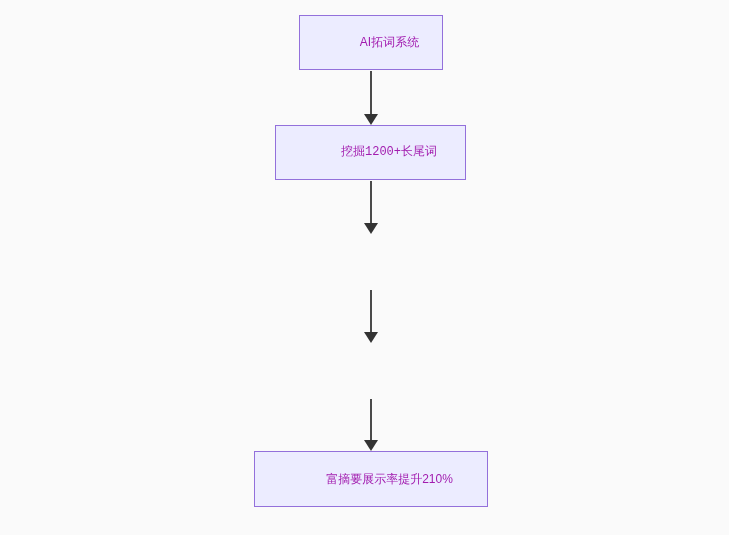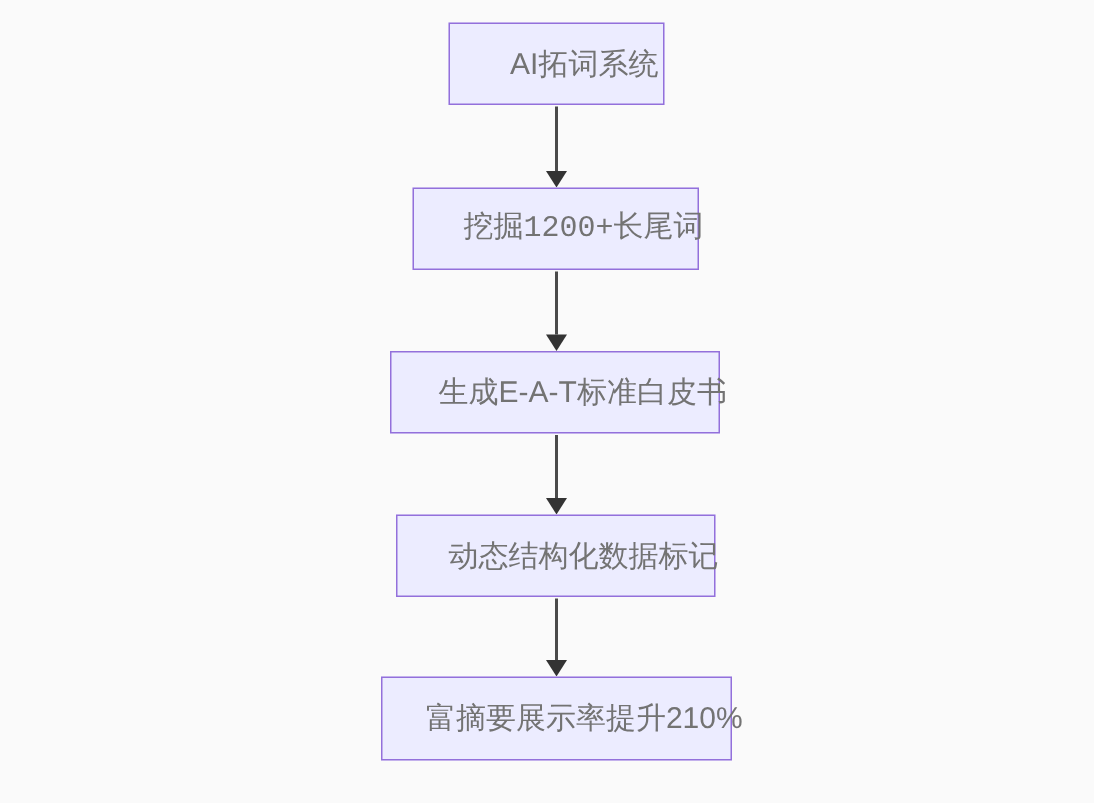--- a/index.html
+++ b/index.html
@@ -15,22 +15,22 @@
     overflow: hidden;
   }
   .node {
     position: absolute;
     box-sizing: border-box;
     background: #ececff;
     border: 1.5px solid #9370db;
     display: flex;
     align-items: center;
     justify-content: center;
-    color: #737373;
-    font-size: 20px;
+    color: #a21caf;
+    font-size: 12px;
     line-height: 1.2;
     white-space: nowrap;
     padding-left: 37px;
   }
   .n1 { left: 299px; top: 15px;  width: 144px; height: 55px; }
   .n2 { left: 275px; top: 125px; width: 191px; height: 55px; font-family: Liberation Mono, monospace; }
   .n3 { left: 260px; top: 234px; width: 220px; height: 55px; }
   .n4 { left: 264px; top: 343px; width: 213px; height: 55px; }
   .n5 { left: 254px; top: 451px; width: 234px; height: 56px; }
 
@@ -75,32 +75,26 @@
 
   <div class="node n2">
     <span>挖掘1200+长尾词</span>
   </div>
 
   <div class="edge e2">
     <div class="line"></div>
     <div class="head"></div>
   </div>
 
-  <div class="node n3">
-    <span>生成E-A-T标准白皮书</span>
-  </div>
 
   <div class="edge e3">
     <div class="line"></div>
     <div class="head"></div>
   </div>
 
-  <div class="node n4">
-    <span>动态结构化数据标记</span>
-  </div>
 
   <div class="edge e4">
     <div class="line"></div>
     <div class="head"></div>
   </div>
 
   <div class="node n5">
     <span>富摘要展示率提升210%</span>
   </div>
 

